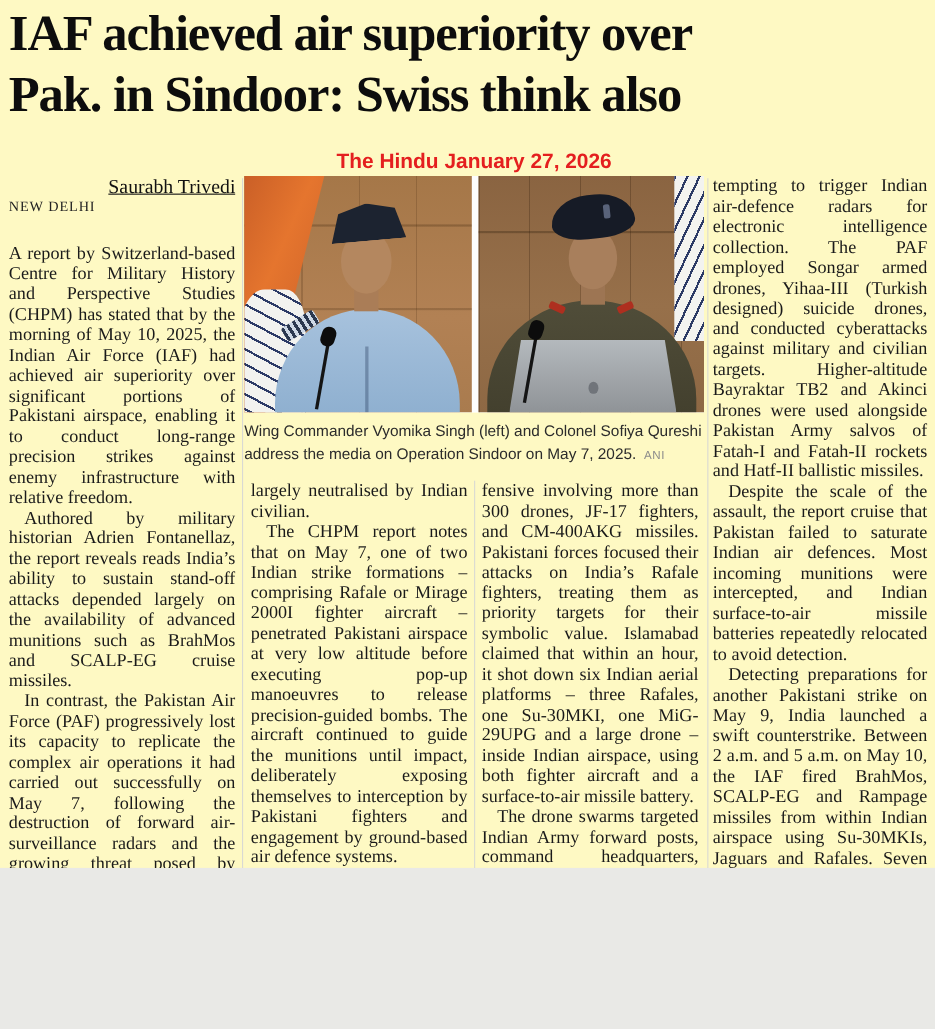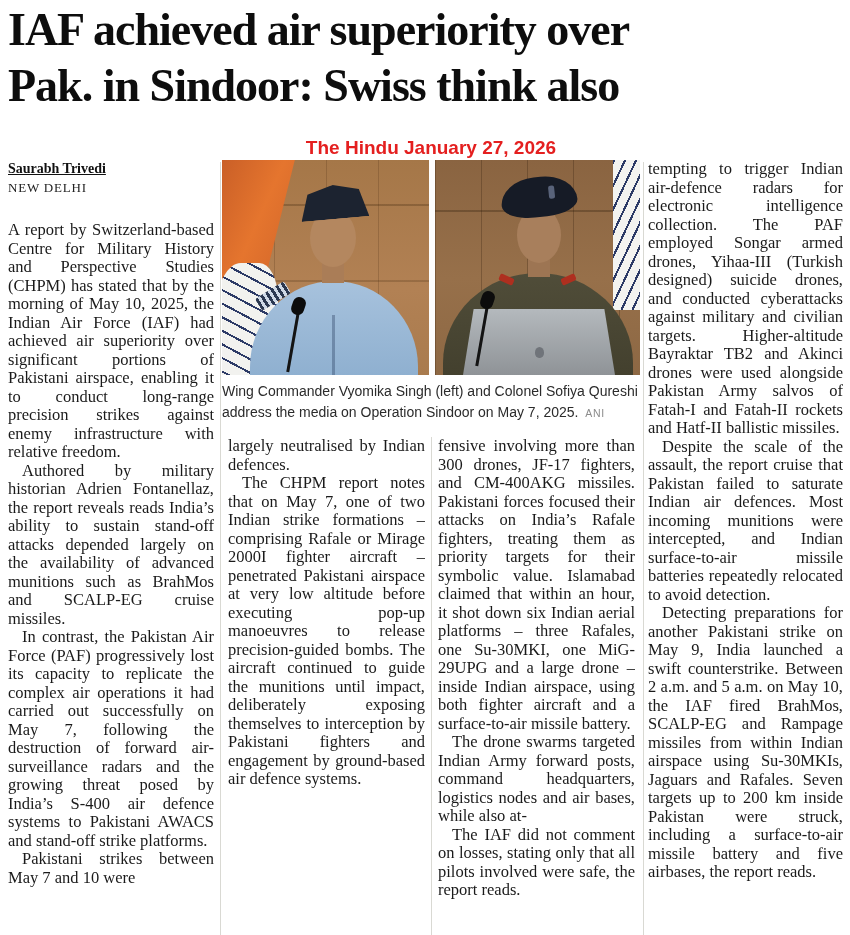--- a/index.html
+++ b/index.html
@@ -1,18 +1,18 @@
 <!DOCTYPE html>
 <html lang="en"><head>
 <meta charset="utf-8">
 <style>
   html,body{margin:0;padding:0;background:#e9e9e6;}
   .page{
-    position:relative;width:850px;height:935px;margin:0 auto;
-    background:#ffffff;overflow:hidden;
+    position:relative;width:850px;height:789px;margin:0 auto;
+    background:#fef9c3;overflow:hidden;
     font-family:"Liberation Serif", serif;color:#1a1a1a;
   }
   
   .headline{position:absolute;left:8px;top:2px;width:840px;margin:0;
     font-family:"Liberation Serif", serif;font-weight:700;color:#0d0d0d;
     font-size:46px;line-height:56px;letter-spacing:-1px;}
   .headline .hl{display:block;white-space:nowrap;}
   
   .dateline{position:absolute;left:222px;top:137px;width:418px;text-align:center;
     font-family:"Liberation Sans", sans-serif;font-weight:700;font-size:19px;
@@ -26,21 +26,21 @@
   .col{position:absolute;overflow:hidden;text-align:justify;
     font-size:16.5px;line-height:18.5px;}
   .col p{margin:0;hyphens:auto;}
   .col p.indent{text-indent:14px;}
   .col1{left:8px;top:160px;width:206px;height:775px;}
   .col2{left:228px;top:437px;width:197px;height:498px;}
   .col3{left:438px;top:437px;width:197px;height:498px;}
   .col4{left:648px;top:160px;width:195px;height:775px;}
   
   .byline{margin-bottom:24px;text-align:left;}
-  .byline .author{font-weight:700;font-size:14px;text-decoration:underline;color:#111;}
+  .byline .author{font-weight:400;font-size:18px;text-decoration:underline;color:#111;text-align:right;}
   .byline .loc{font-size:13px;letter-spacing:.8px;color:#222;margin-top:0;}
   
   .photo{position:absolute;left:222px;top:160px;width:418px;height:215px;overflow:hidden;background:#fff;}
   .ph-panel{position:absolute;top:0;height:100%;overflow:hidden;}
   .ph-left{left:0;width:207px;
     background:
       linear-gradient(rgba(60,35,10,.28),rgba(60,35,10,.28)) 0 44px/100% 2px no-repeat,
       linear-gradient(rgba(60,35,10,.22),rgba(60,35,10,.22)) 0 120px/100% 2px no-repeat,
       repeating-linear-gradient(90deg, rgba(70,40,15,.22) 0 1px, transparent 1px 52px),
       linear-gradient(180deg,#a57748,#b28154 60%,#a97b4e);}
@@ -163,21 +163,21 @@
       <div class="author">Saurabh Trivedi</div>
       <div class="loc">NEW DELHI</div>
     </div>
     <p class="para">A report by Switzerland-based Centre for Military History and Perspective Studies (CHPM) has stated that by the morning of May 10, 2025, the Indian Air Force (IAF) had achieved air superiority over significant portions of Pakistani airspace, enabling it to conduct long-range precision strikes against enemy infrastructure with relative freedom.</p>
     <p class="para indent">Authored by military historian Adrien Fontanellaz, the report reveals reads India’s ability to sustain stand-off attacks depended largely on the availability of advanced munitions such as BrahMos and SCALP-EG cruise missiles.</p>
     <p class="para indent">In contrast, the Pakistan Air Force (PAF) progressively lost its capacity to replicate the complex air operations it had carried out successfully on May 7, following the destruction of forward air-surveillance radars and the growing threat posed by India’s S-400 air defence systems to Pakistani AWACS and stand-off strike platforms.</p>
     <p class="para indent">Pakistani strikes between May 7 and 10 were</p>
   </div>
 
   <div class="col col2">
-    <p class="para">largely neutralised by Indian defences.</p>
+    <p class="para">largely neutralised by Indian civilian.</p>
     <p class="para indent">The CHPM report notes that on May 7, one of two Indian strike formations – comprising Rafale or Mirage 2000I fighter aircraft – penetrated Pakistani airspace at very low altitude before executing pop-up manoeuvres to release precision-guided bombs. The aircraft continued to guide the munitions until impact, deliberately exposing themselves to interception by Pakistani fighters and engagement by ground-based air defence systems.</p>
   </div>
 
   <div class="col col3">
     <p class="para">fensive involving more than 300 drones, JF-17 fighters, and CM-400AKG missiles. Pakistani forces focused their attacks on India’s Rafale fighters, treating them as priority targets for their symbolic value. Islamabad claimed that within an hour, it shot down six Indian aerial platforms – three Rafales, one Su-30MKI, one MiG-29UPG and a large drone – inside Indian airspace, using both fighter aircraft and a surface-to-air missile battery.</p>
     <p class="para indent">The drone swarms targeted Indian Army forward posts, command headquarters, logistics nodes and air bases, while also at-</p>
     <p class="para indent">The IAF did not comment on losses, stating only that all pilots involved were safe, the report reads.</p>
   </div>
 
   <div class="col col4">

